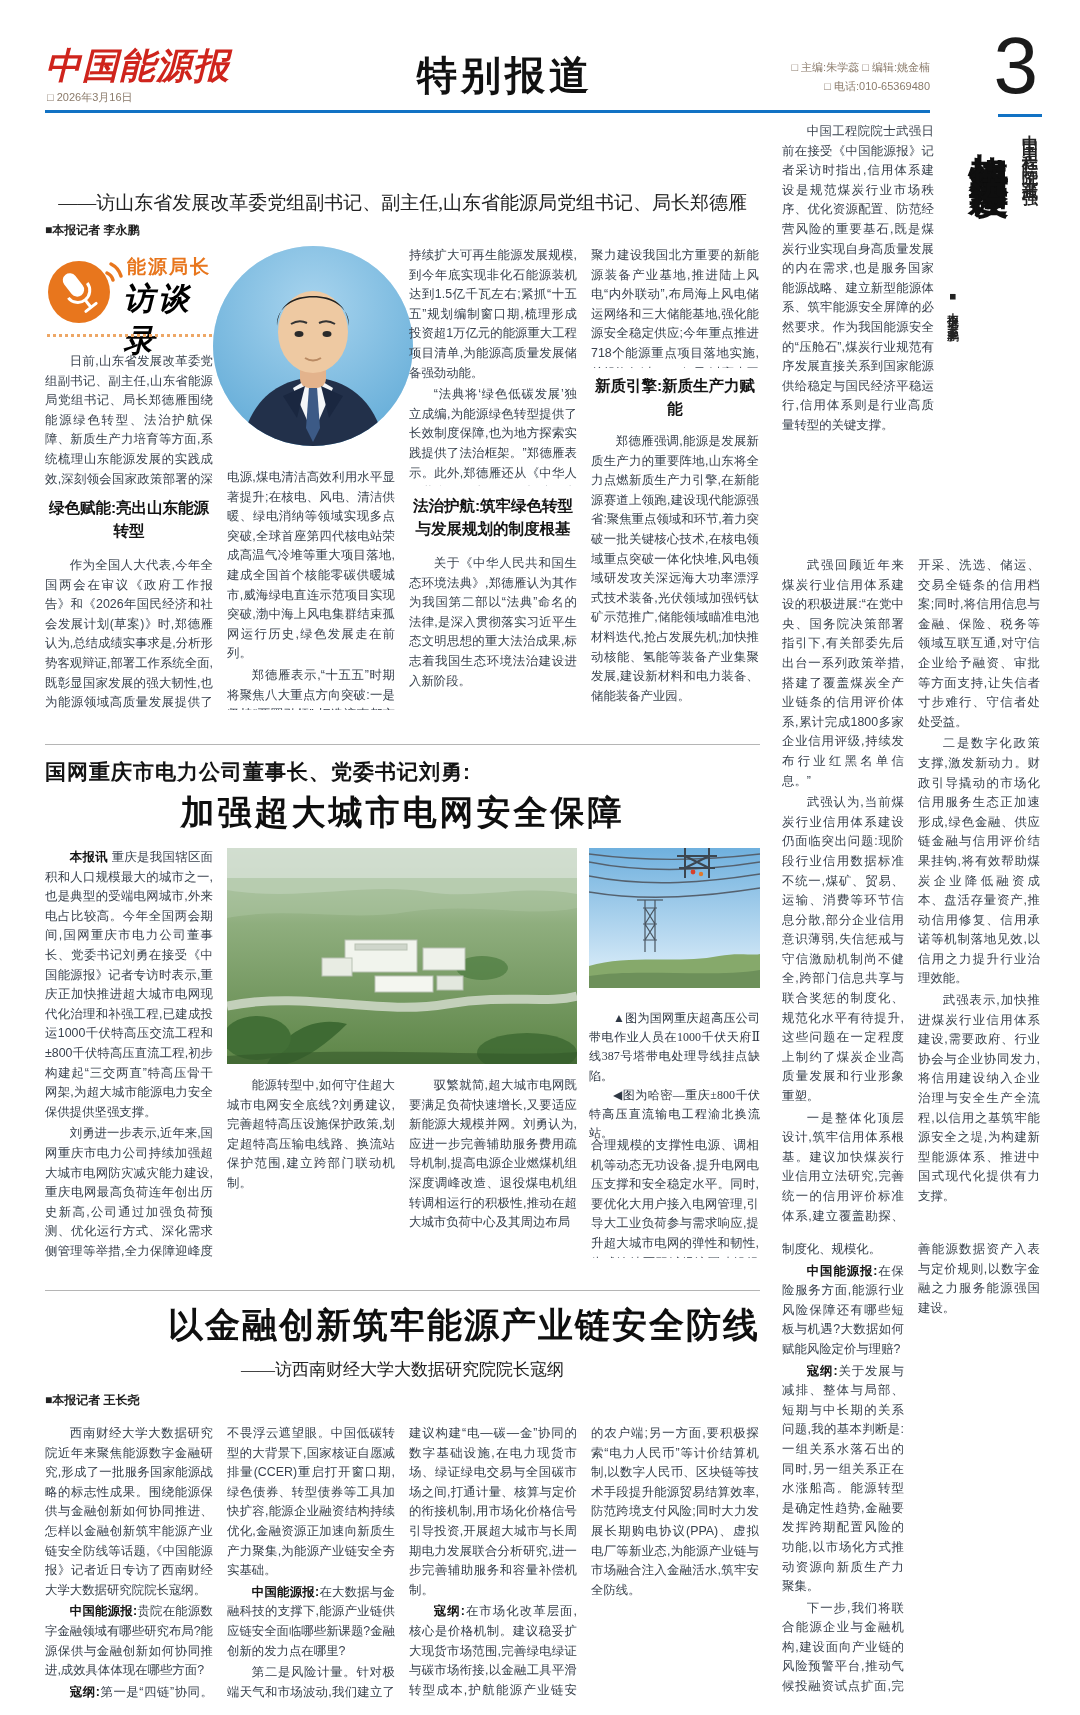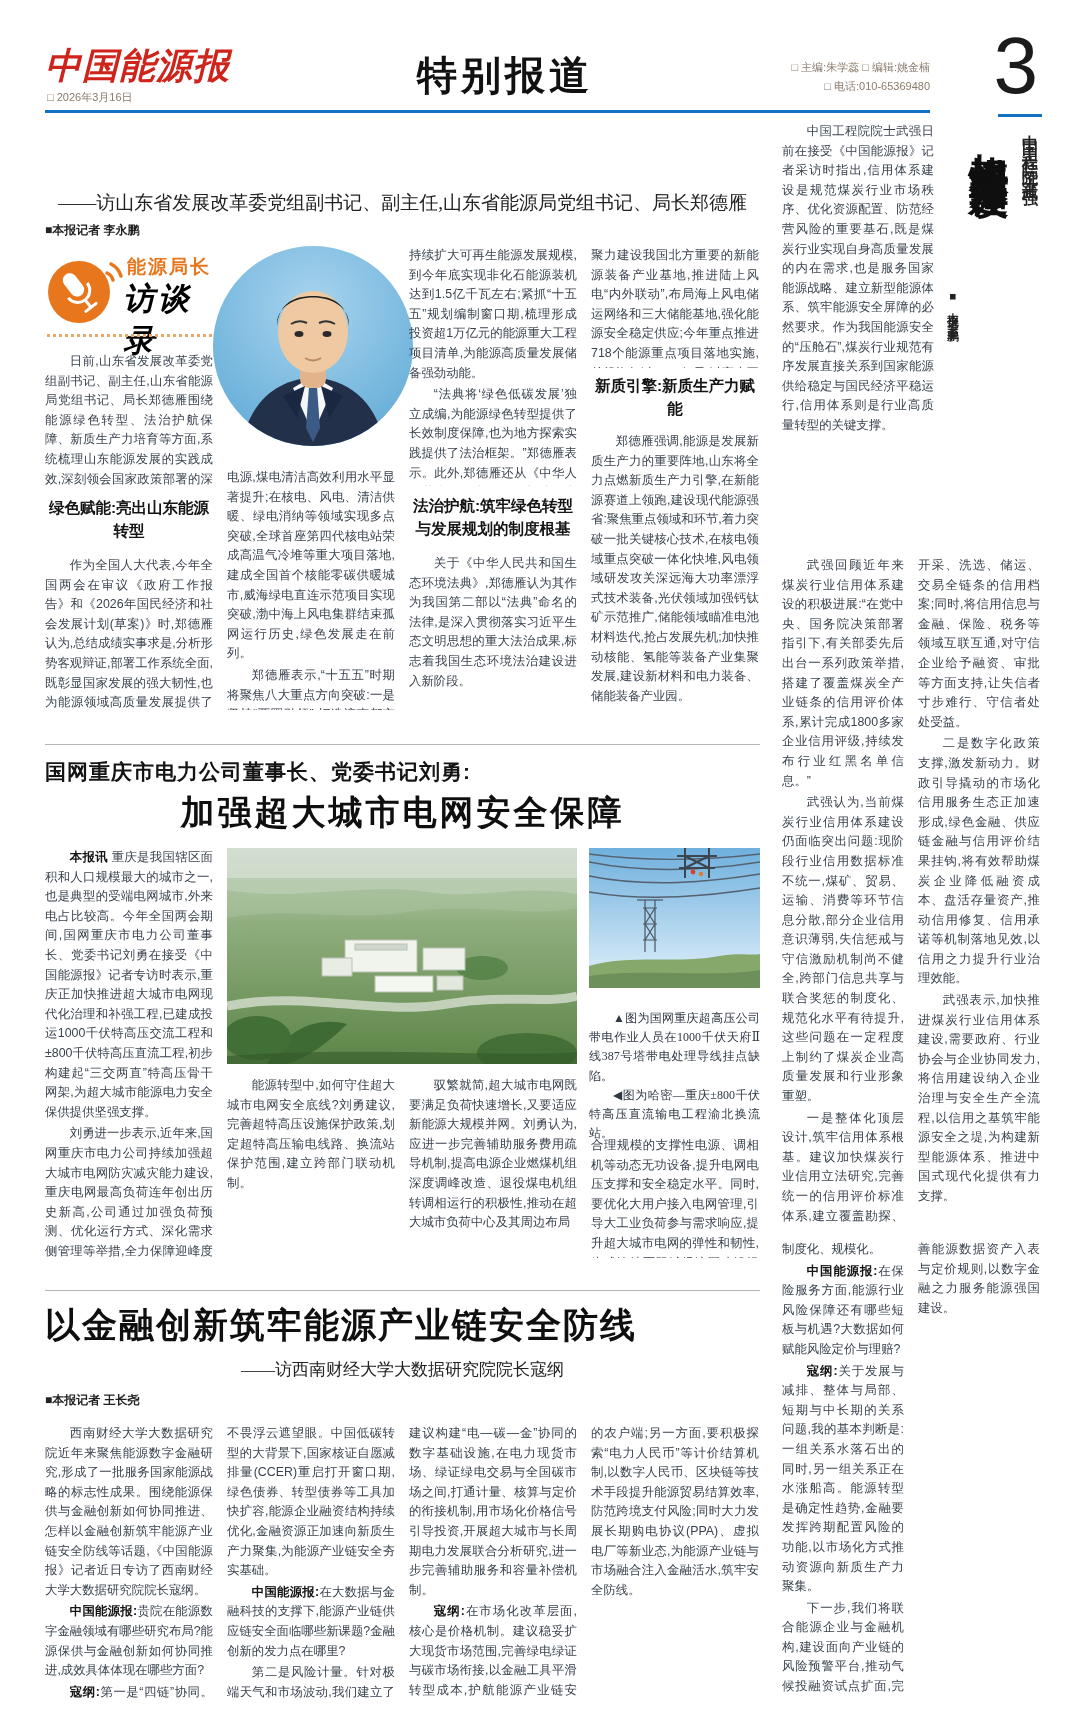--- a/index.html
+++ b/index.html
@@ -47,21 +47,21 @@
   .a3-text{width:152px;height:424px;font-size:12.4px;line-height:1.58;text-align:justify;overflow:hidden;}
   .a3-text p{margin:0;text-indent:2em;}
   .vert{writing-mode:vertical-rl;}
   .a3-byline{width:26px;height:424px;font-size:11.5px;font-weight:bold;color:#222;padding-top:168px;box-sizing:border-box;letter-spacing:2px;}
   .a3-headline{width:56px;height:424px;font-size:39px;font-weight:800;color:#0f0f0f;line-height:1.4;letter-spacing:3px;}
   .a3-kicker{width:24px;height:424px;font-size:16px;font-weight:600;color:#222;letter-spacing:7px;}
   .a3-body{left:782px;top:556px;width:258px;height:676px;column-count:2;column-gap:14px;column-fill:auto;
            font-size:12.4px;line-height:1.58;text-align:justify;overflow:hidden;}
   .a3-body p{margin:0 0 2px 0;text-indent:2em;}
   
-  .a4-headline{left:45px;top:1302px;width:715px;text-align:left;font-size:35px;font-weight:800;color:#0f0f0f;letter-spacing:2px;}
+  .a4-headline{left:45px;top:1302px;width:715px;text-align:right;font-size:35px;font-weight:800;color:#0f0f0f;letter-spacing:2px;}
   .a4-sub{left:45px;top:1358px;width:715px;text-align:center;font-size:17px;color:#222;}
   .strip-bottom{left:782px;top:1240px;width:258px;height:460px;column-count:2;column-gap:14px;column-fill:auto;
            font-size:12.4px;line-height:1.58;text-align:justify;overflow:hidden;}
   .strip-bottom p{margin:0 0 2px 0;text-indent:2em;}
 </style>
 </head>
 <body>
 
 <div id="page">
 

